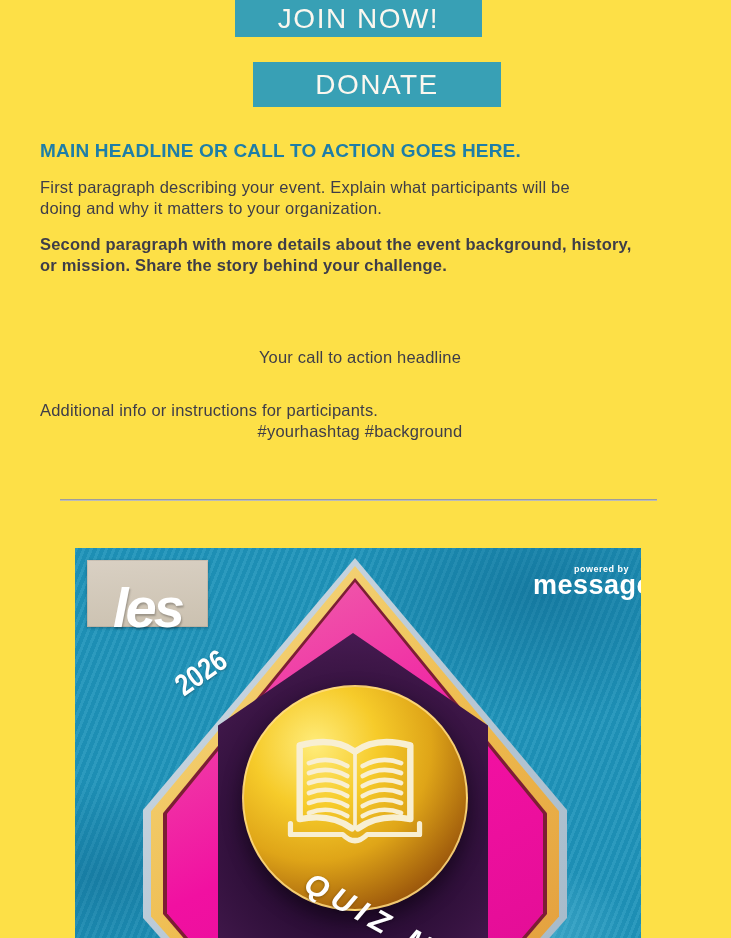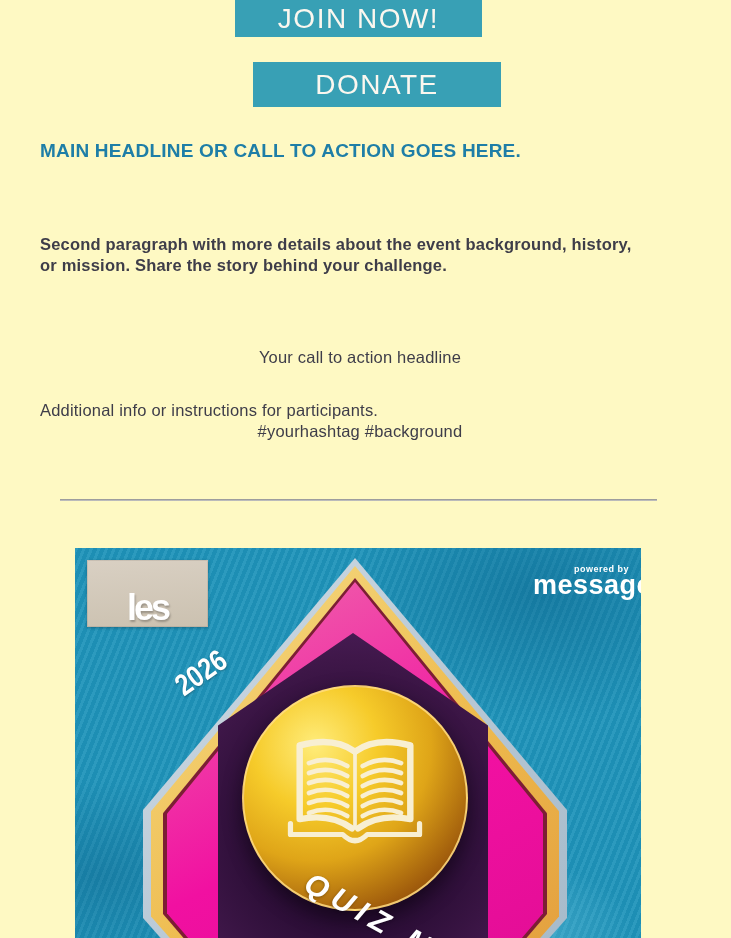--- a/index.html
+++ b/index.html
@@ -1,19 +1,19 @@
 <!DOCTYPE html>
 <html><head>
 <meta charset="utf-8">
 <style>
   * { margin:0; padding:0; box-sizing:border-box; }
   html,body { background:#ffffff; }
   .page {
     position:relative; width:731px; height:938px; overflow:hidden;
-    background:#fef9c3; font-family:"Liberation Sans", sans-serif;
+    background:#fde047; font-family:"Liberation Sans", sans-serif;
   }
   
   .btn {
     position:absolute; display:flex; align-items:center; justify-content:center;
     background:#38a0b5; color:#fbf7ef; font-size:28px; font-weight:400;
     letter-spacing:1.5px; cursor:pointer; text-decoration:none;
   }
   .btn.join   { left:235px; top:0;    width:247px; height:37px; }
   .btn.donate { left:253px; top:62px; width:248px; height:45px; }
   
@@ -50,21 +50,21 @@
       repeating-linear-gradient(112deg, rgba(255,255,255,.06) 0 3px, rgba(0,40,70,.05) 3px 7px);
   }
   
   .les-photo {
     position:absolute; left:12px; top:12px; width:121px; height:67px;
     background:linear-gradient(175deg,#d9d0c3,#cbc1b0);
     box-shadow:inset 0 0 0 1px rgba(0,0,0,.08), 0 1px 3px rgba(0,0,0,.25);
     display:flex; align-items:center; justify-content:center;
   }
   .les-text {
-    color:#ffffff; font-size:36px; font-weight:bold; 
+    color:#ffffff; font-size:56px; font-weight:bold; font-style:italic;
     letter-spacing:-3px; line-height:1; padding-bottom:4px;
     text-shadow:1px 2px 2px rgba(0,0,0,.25);
     margin-top:32px;
   }
   
   .racery { position:absolute; left:458px; top:16px; width:100px; text-align:center; color:#ffffff; }
   .racery .pby   { font-size:9px;  font-weight:bold; letter-spacing:.5px; text-align:right; padding-right:4px; }
   .racery .rname { font-size:27px; font-weight:bold; letter-spacing:.5px; margin-top:-2px; line-height:1; }
   
   .hex-box { position:absolute; left:68px; top:10px; width:424px; height:600px; }
@@ -104,20 +104,22 @@
 </style>
 </head>
 <body>
 
 <div class="page">
 
   <a class="btn join">JOIN NOW!</a>
   <a class="btn donate">DONATE</a>
 
   <h3 class="headline">MAIN HEADLINE OR CALL TO ACTION GOES HERE.</h3>
+  <p class="para p1">First paragraph describing your event. Explain what participants will be
+doing and why it matters to your organization.</p>
   <p class="para p2">Second paragraph with more details about the event background, history,
 or mission. Share the story behind your challenge.</p>
   <p class="para cta">Your call to action headline</p>
   <p class="para info">Additional info or instructions for participants.</p>
   <p class="para tags">#yourhashtag #background</p>
 
   <div class="divider"></div>
 
   <div class="badge-image">
 

